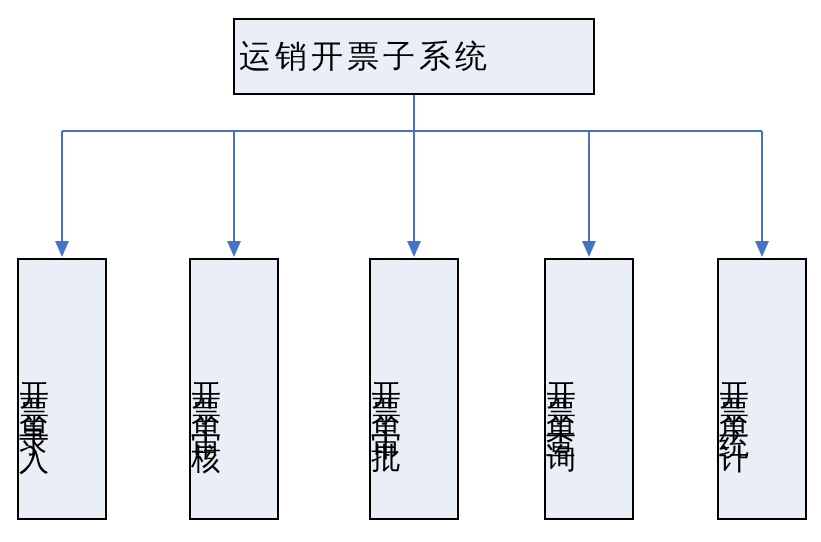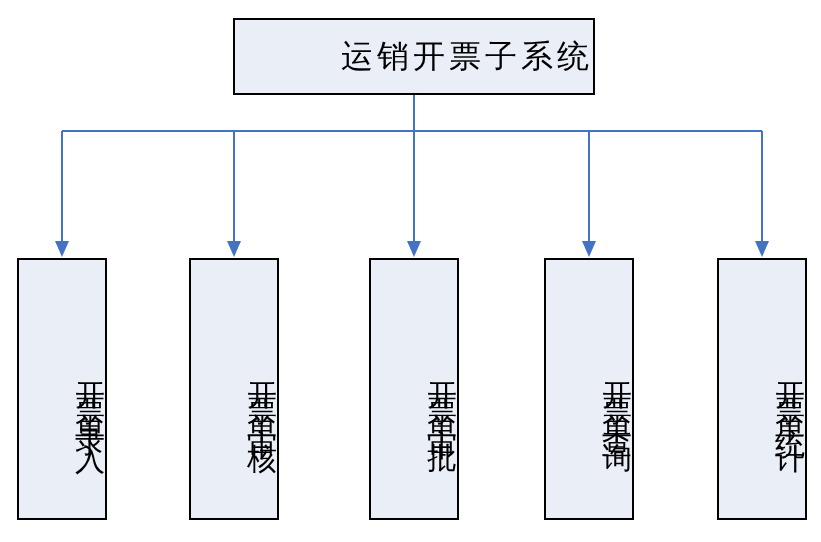--- a/index.html
+++ b/index.html
@@ -23,21 +23,21 @@
     height: 542px;
     pointer-events: none;
   }
   .node {
     position: absolute;
     background: #e9eef7;
     border: 2px solid #000000;
     box-sizing: border-box;
     display: flex;
     align-items: center;
-    justify-content: flex-end;
+    justify-content: flex-start;
     color: #000000;
   }
   .root-node {
     left: 233px;
     top: 18px;
     width: 362px;
     height: 77px;
   }
   .root-label {
     font-size: 32px;

